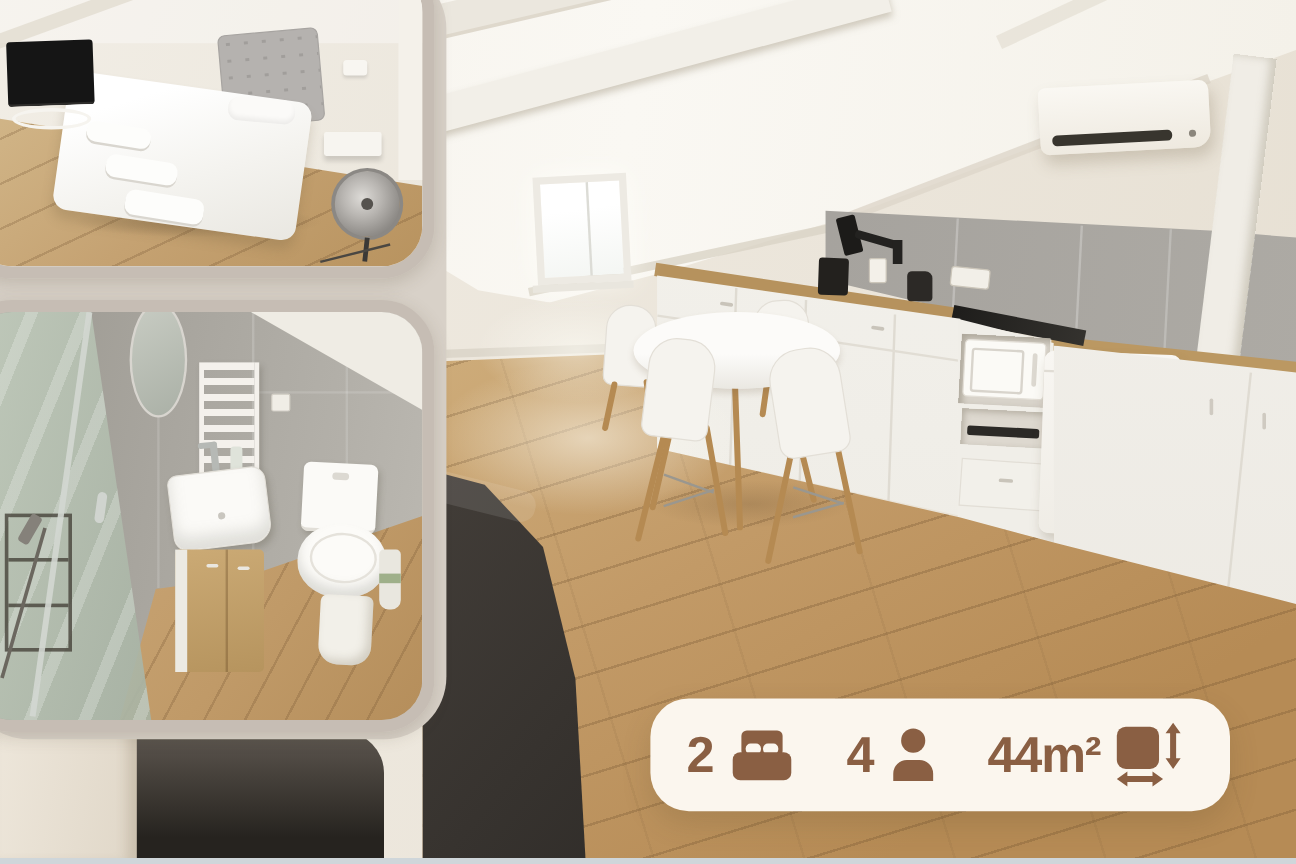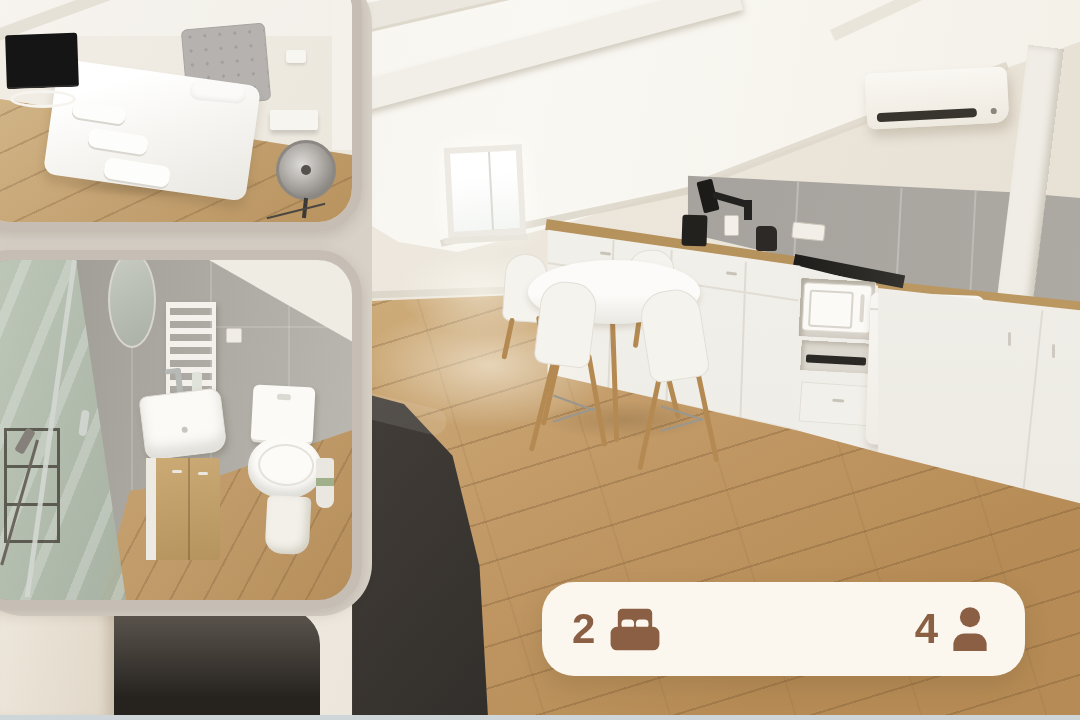--- a/index.html
+++ b/index.html
@@ -385,16 +385,26 @@
     </div>
     <div class="stat">
       <span class="stat-num" style="color: rgb(138, 95, 67);">4</span>
       <span>
         <svg width="42" height="46" viewBox="0 0 48 52">
           <circle cx="24" cy="12.5" r="11.5" fill="#8A5F43"></circle>
           <path d="M5 51 v-7 a13 13 0 0 1 13 -13 h12 a13 13 0 0 1 13 13 v7 z" fill="#8A5F43"></path>
         </svg>
       </span>
     </div>
+    <div class="stat">
+      <span class="stat-num" style="color: rgb(138, 95, 67);">44m²</span>
+      <span>
+        <svg width="62" height="54" viewBox="0 0 74 64">
+          <rect x="2" y="4" width="42" height="42" rx="9" fill="#8A5F43"></rect>
+          <path d="M58 0 L65.5 10.5 L61 10.5 L61 35.5 L65.5 35.5 L58 46 L50.5 35.5 L55 35.5 L55 10.5 L50.5 10.5 Z" fill="#8A5F43"></path>
+          <path d="M2 56 L12.5 48.5 L12.5 53 L37.5 53 L37.5 48.5 L48 56 L37.5 63.5 L37.5 59 L12.5 59 L12.5 63.5 Z" fill="#8A5F43"></path>
+        </svg>
+      </span>
+    </div>
   </div>
 
   <div class="bottom-strip"></div>
 </div>
 
 </body></html>

